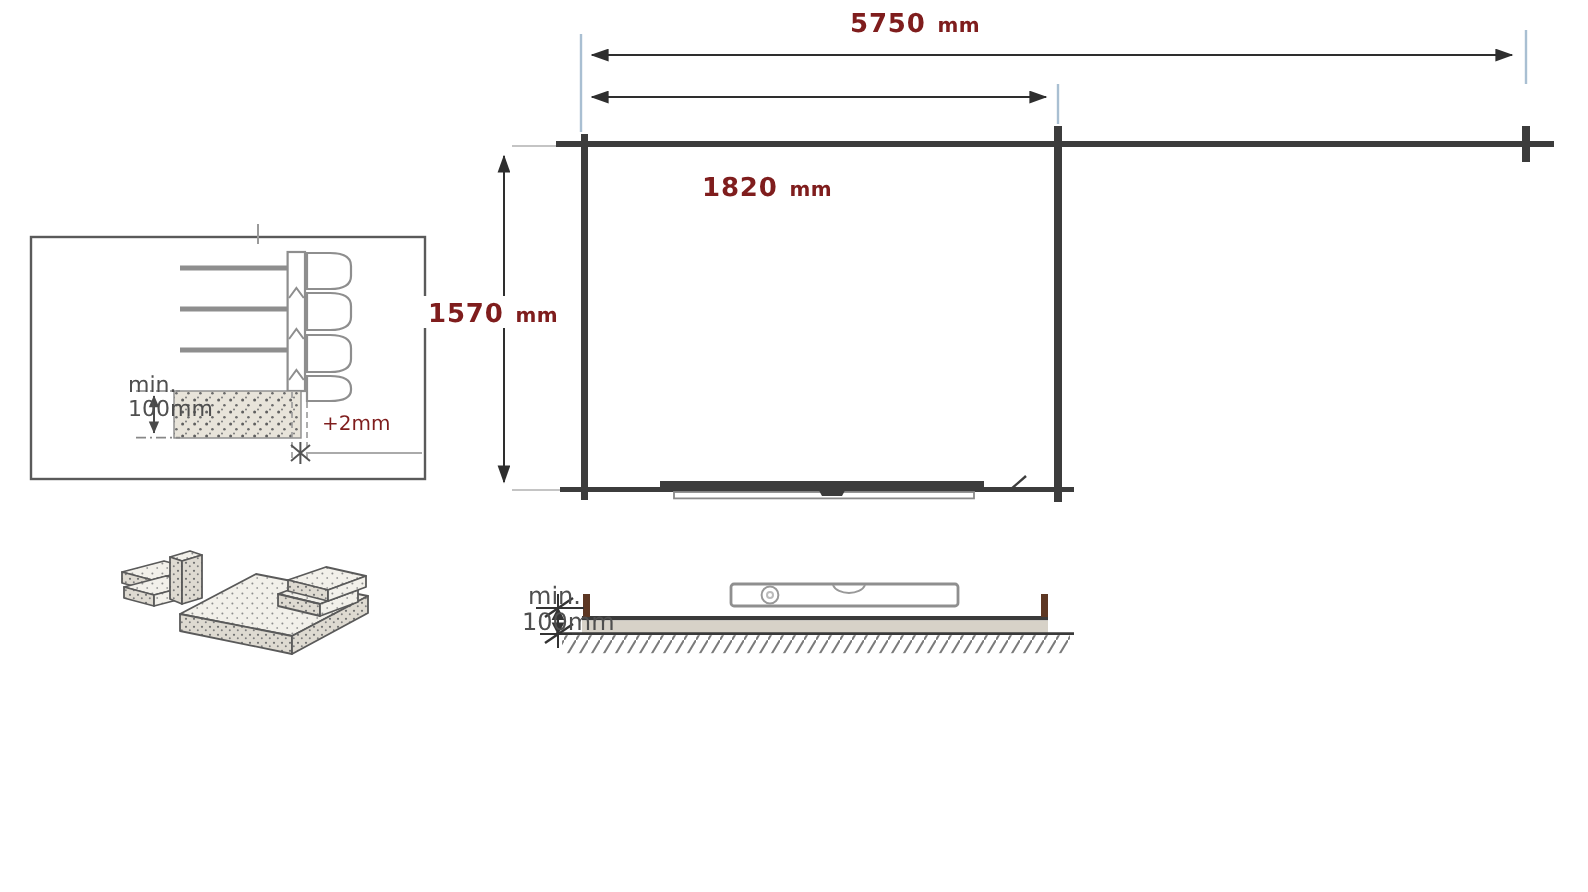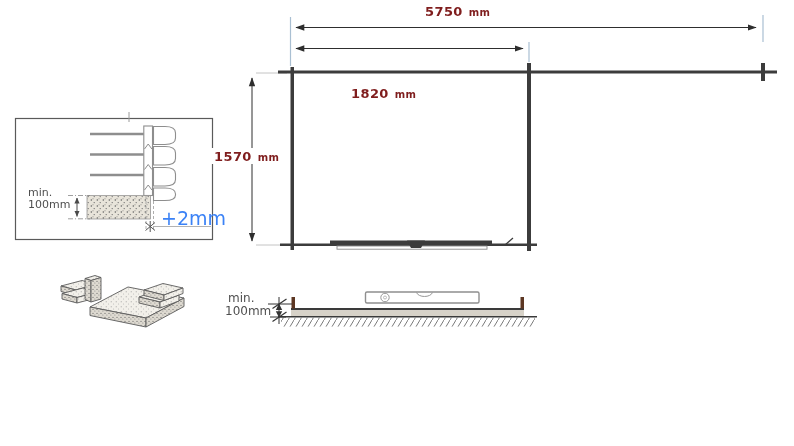--- a/index.html
+++ b/index.html
@@ -8,24 +8,24 @@
     font-family:"DejaVu Sans","Liberation Sans",sans-serif;
   }
   #linework{position:absolute;left:0;top:0;}
   .abs{position:absolute;}
   .dim-label{
     color:#7f1d1d;white-space:nowrap;line-height:1;
   }
   .dim-label .inner{display:inline-block;background:#ffffff;padding:0 5px;}
   .dim-val{font-weight:bold;font-size:13px;letter-spacing:.4px;}
   .dim-unit{font-weight:bold;font-size:10px;margin-left:6px;letter-spacing:.2px;}
-  .gray-label{color:#4f4f4f;line-height:1.12;white-space:nowrap;}
+  .gray-label{color:#4f4f4f;line-height:1.12;white-space:nowrap;margin-left:36px;}
   .gray-label.small{font-size:11px;}
   .gray-label.mid{font-size:12px;}
-  .gap-label{color:#3b82f6;font-size:19px;white-space:nowrap;}
+  .gap-label{color:#7f1d1d;font-size:10px;white-space:nowrap;}
 </style>
 </head>
 <body>
 
 <div id="canvas">
 
   <svg id="linework" width="794" height="446" viewBox="0 0 794 446">
     <defs>
       <marker id="arrE" orient="auto" markerWidth="10" markerHeight="8" refX="8.3" refY="3.2">
         <path d="M0,0 L9,3.2 L0,6.4 Z" fill="#2e2e2e"></path>

